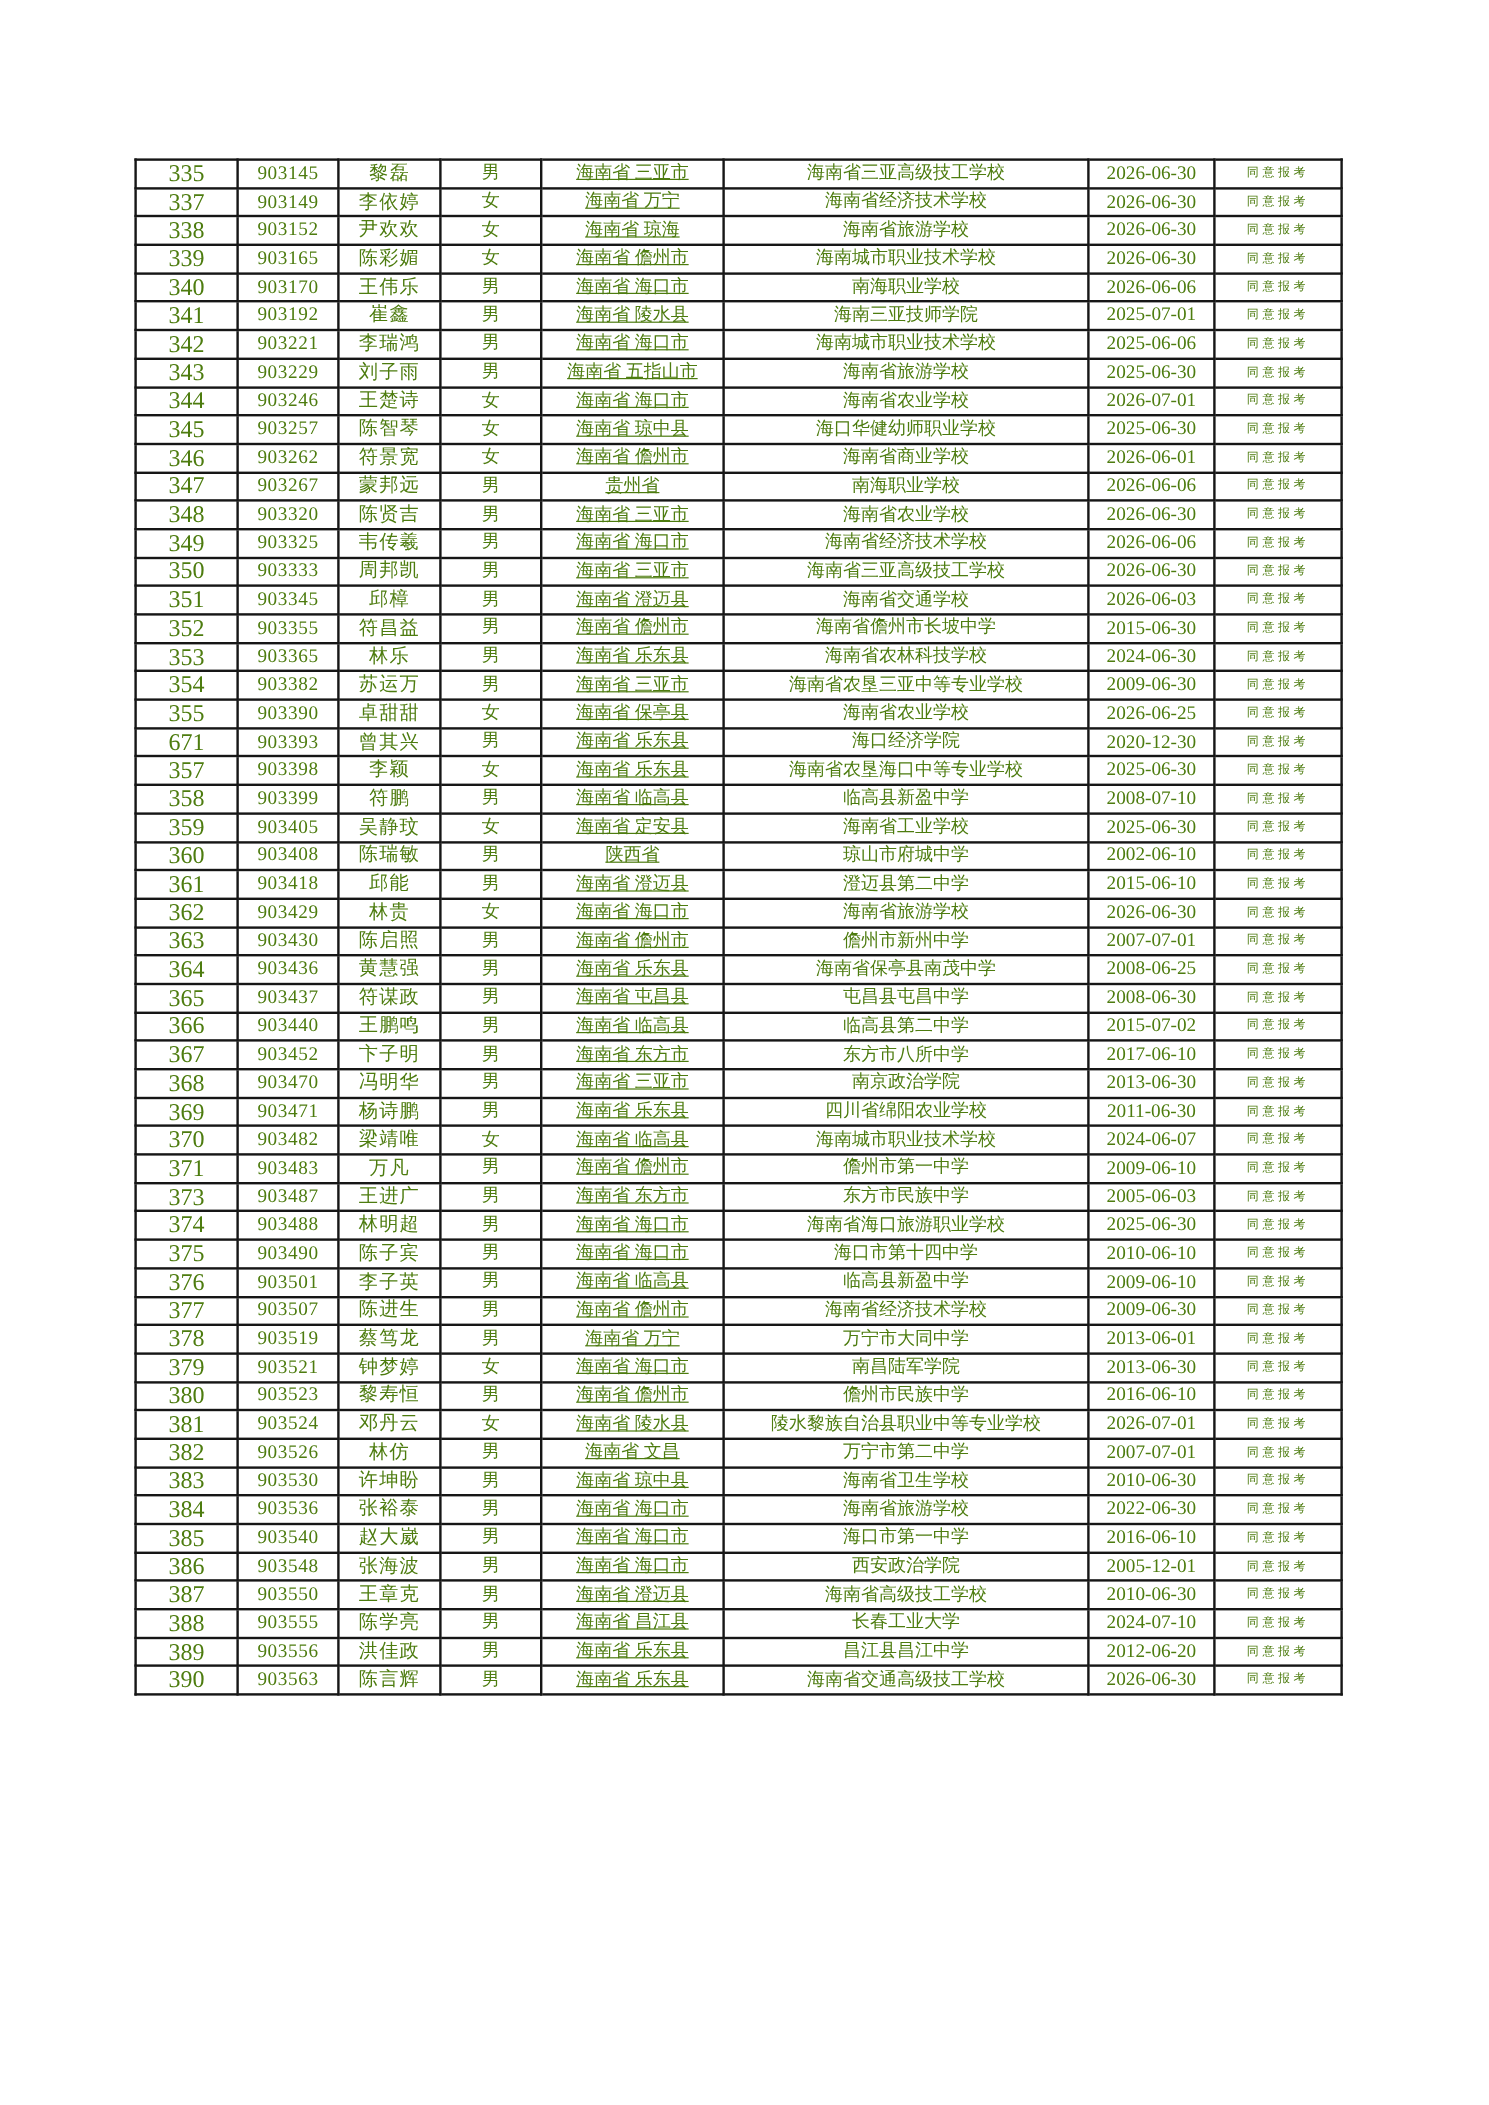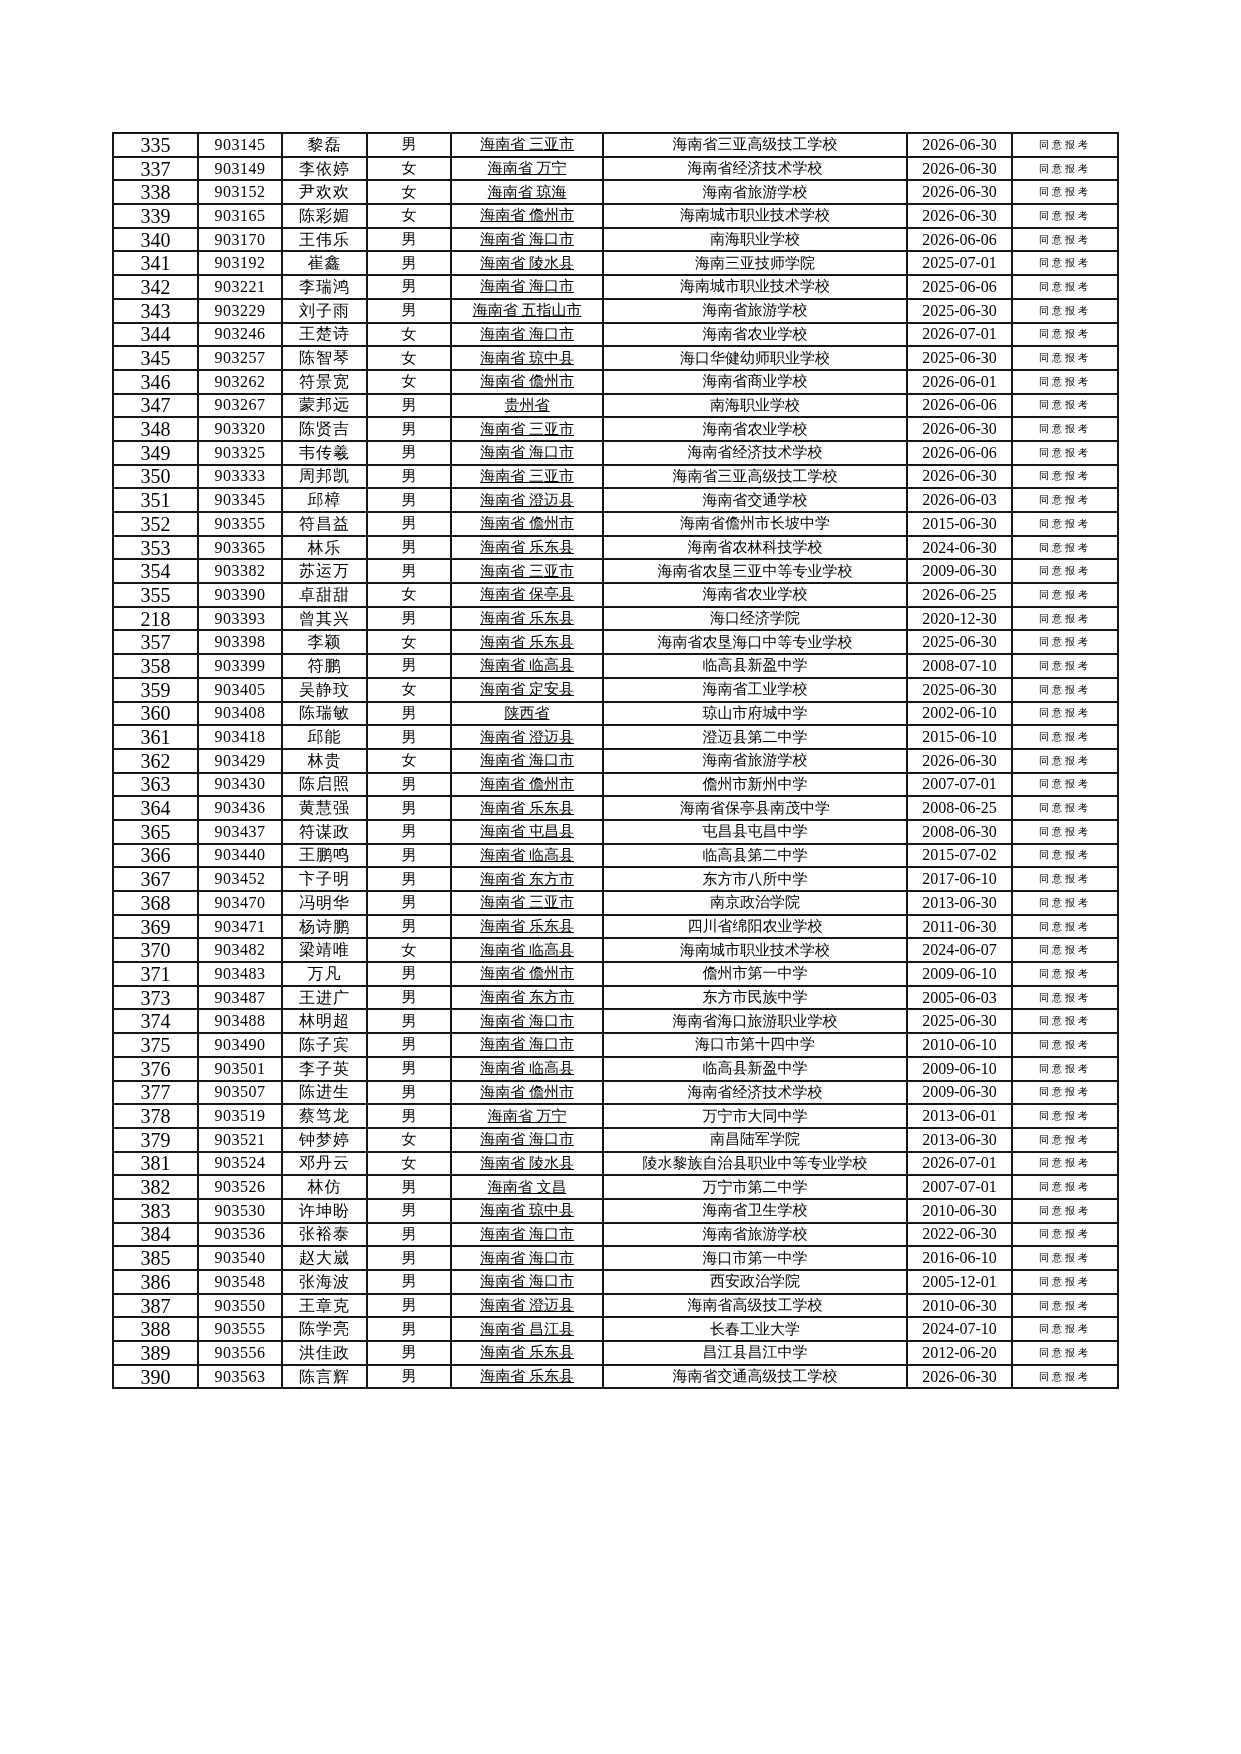--- a/index.html
+++ b/index.html
@@ -4,21 +4,21 @@
 <style>
   html,body{margin:0;padding:0;background:#e8e8e8;}
   .page{
     position:relative;
     width:1241px;
     height:1754px;
     background:#ffffff;
     margin:0 auto;
     overflow:hidden;
     font-family:"Liberation Serif","DejaVu Serif",serif;
-    color:#000000;
+    color:#4d7c0f;
   }
   table.records{
     position:absolute;
     left:112px;
     top:132px;
     width:1005px;
     border-collapse:collapse;
     table-layout:fixed;
   }
   table.records td{
@@ -250,21 +250,21 @@
           <td class="c-no">355</td>
           <td class="c-id">903390</td>
           <td class="c-name">卓甜甜</td>
           <td class="c-gender">女</td>
           <td class="c-region">海南省 保亭县</td>
           <td class="c-school">海南省农业学校</td>
           <td class="c-date">2026-06-25</td>
           <td class="c-status">同意报考</td>
         </tr>
         <tr>
-          <td class="c-no">218</td>
+          <td class="c-no">671</td>
           <td class="c-id">903393</td>
           <td class="c-name">曾其兴</td>
           <td class="c-gender">男</td>
           <td class="c-region">海南省 乐东县</td>
           <td class="c-school">海口经济学院</td>
           <td class="c-date">2020-12-30</td>
           <td class="c-status">同意报考</td>
         </tr>
         <tr>
           <td class="c-no">357</td>
@@ -477,20 +477,30 @@
           <td class="c-status">同意报考</td>
         </tr>
         <tr>
           <td class="c-no">379</td>
           <td class="c-id">903521</td>
           <td class="c-name">钟梦婷</td>
           <td class="c-gender">女</td>
           <td class="c-region">海南省 海口市</td>
           <td class="c-school">南昌陆军学院</td>
           <td class="c-date">2013-06-30</td>
+          <td class="c-status">同意报考</td>
+        </tr>
+        <tr>
+          <td class="c-no">380</td>
+          <td class="c-id">903523</td>
+          <td class="c-name">黎寿恒</td>
+          <td class="c-gender">男</td>
+          <td class="c-region">海南省 儋州市</td>
+          <td class="c-school">儋州市民族中学</td>
+          <td class="c-date">2016-06-10</td>
           <td class="c-status">同意报考</td>
         </tr>
         <tr>
           <td class="c-no">381</td>
           <td class="c-id">903524</td>
           <td class="c-name">邓丹云</td>
           <td class="c-gender">女</td>
           <td class="c-region">海南省 陵水县</td>
           <td class="c-school">陵水黎族自治县职业中等专业学校</td>
           <td class="c-date">2026-07-01</td>

